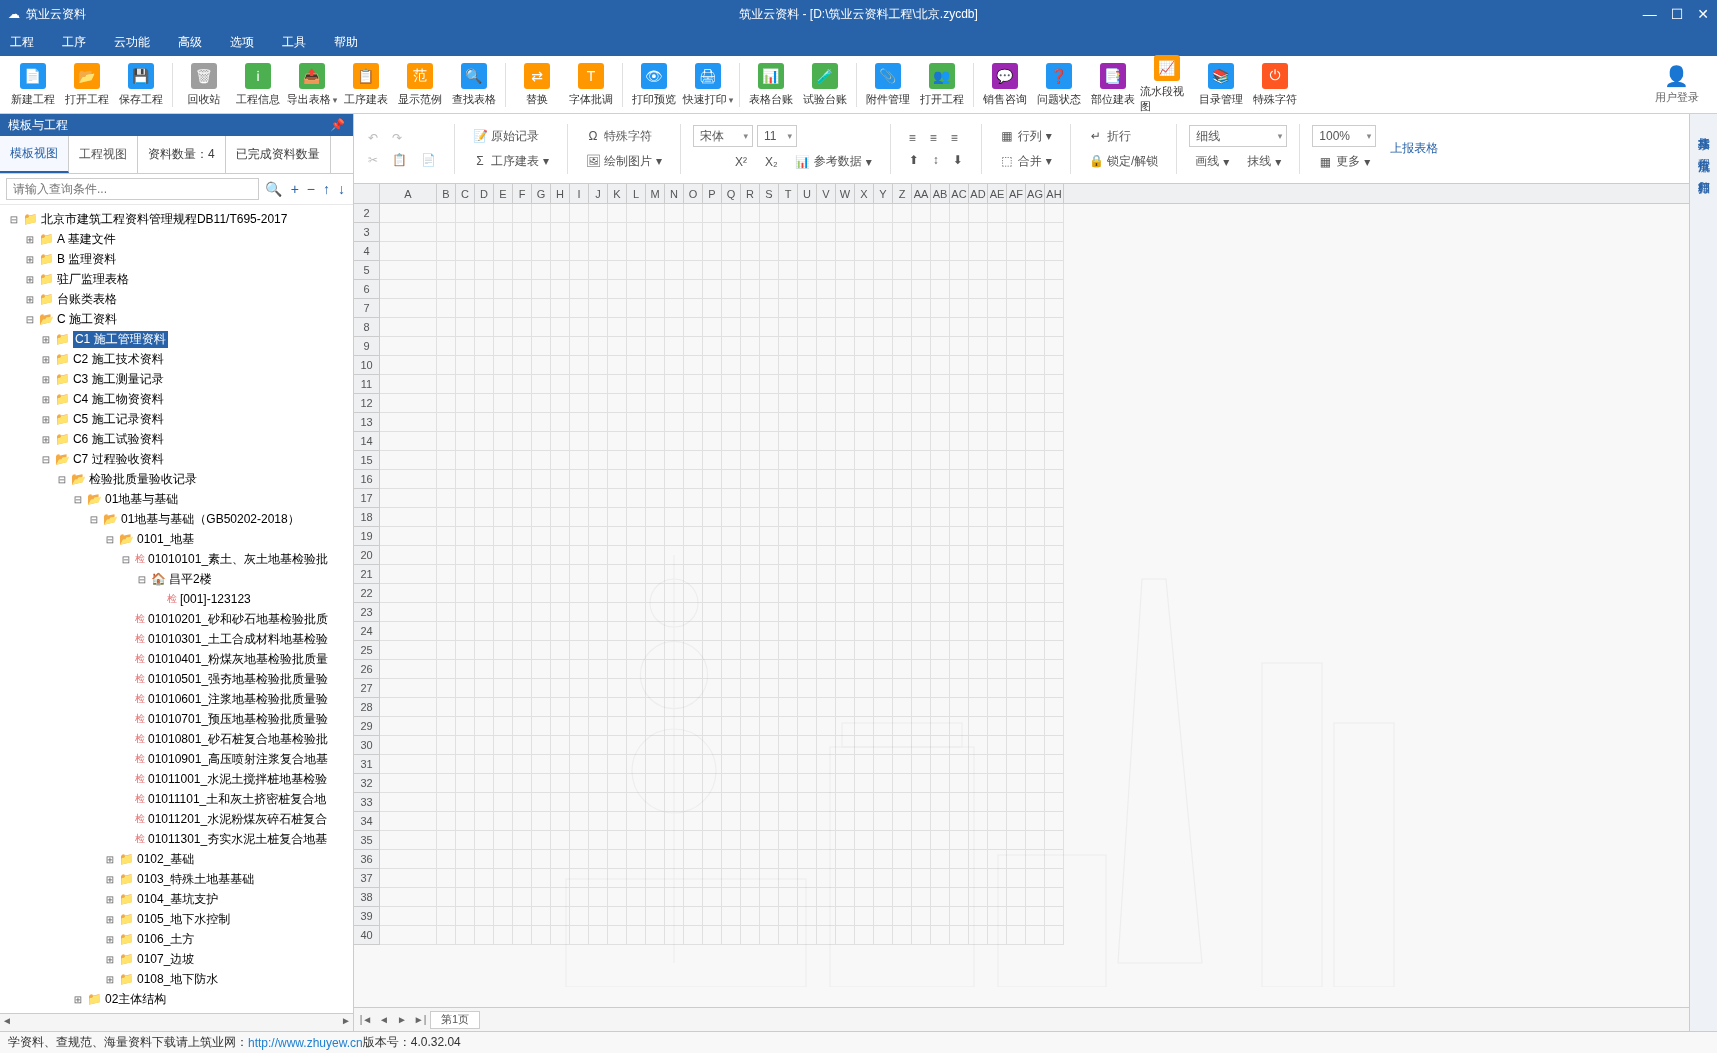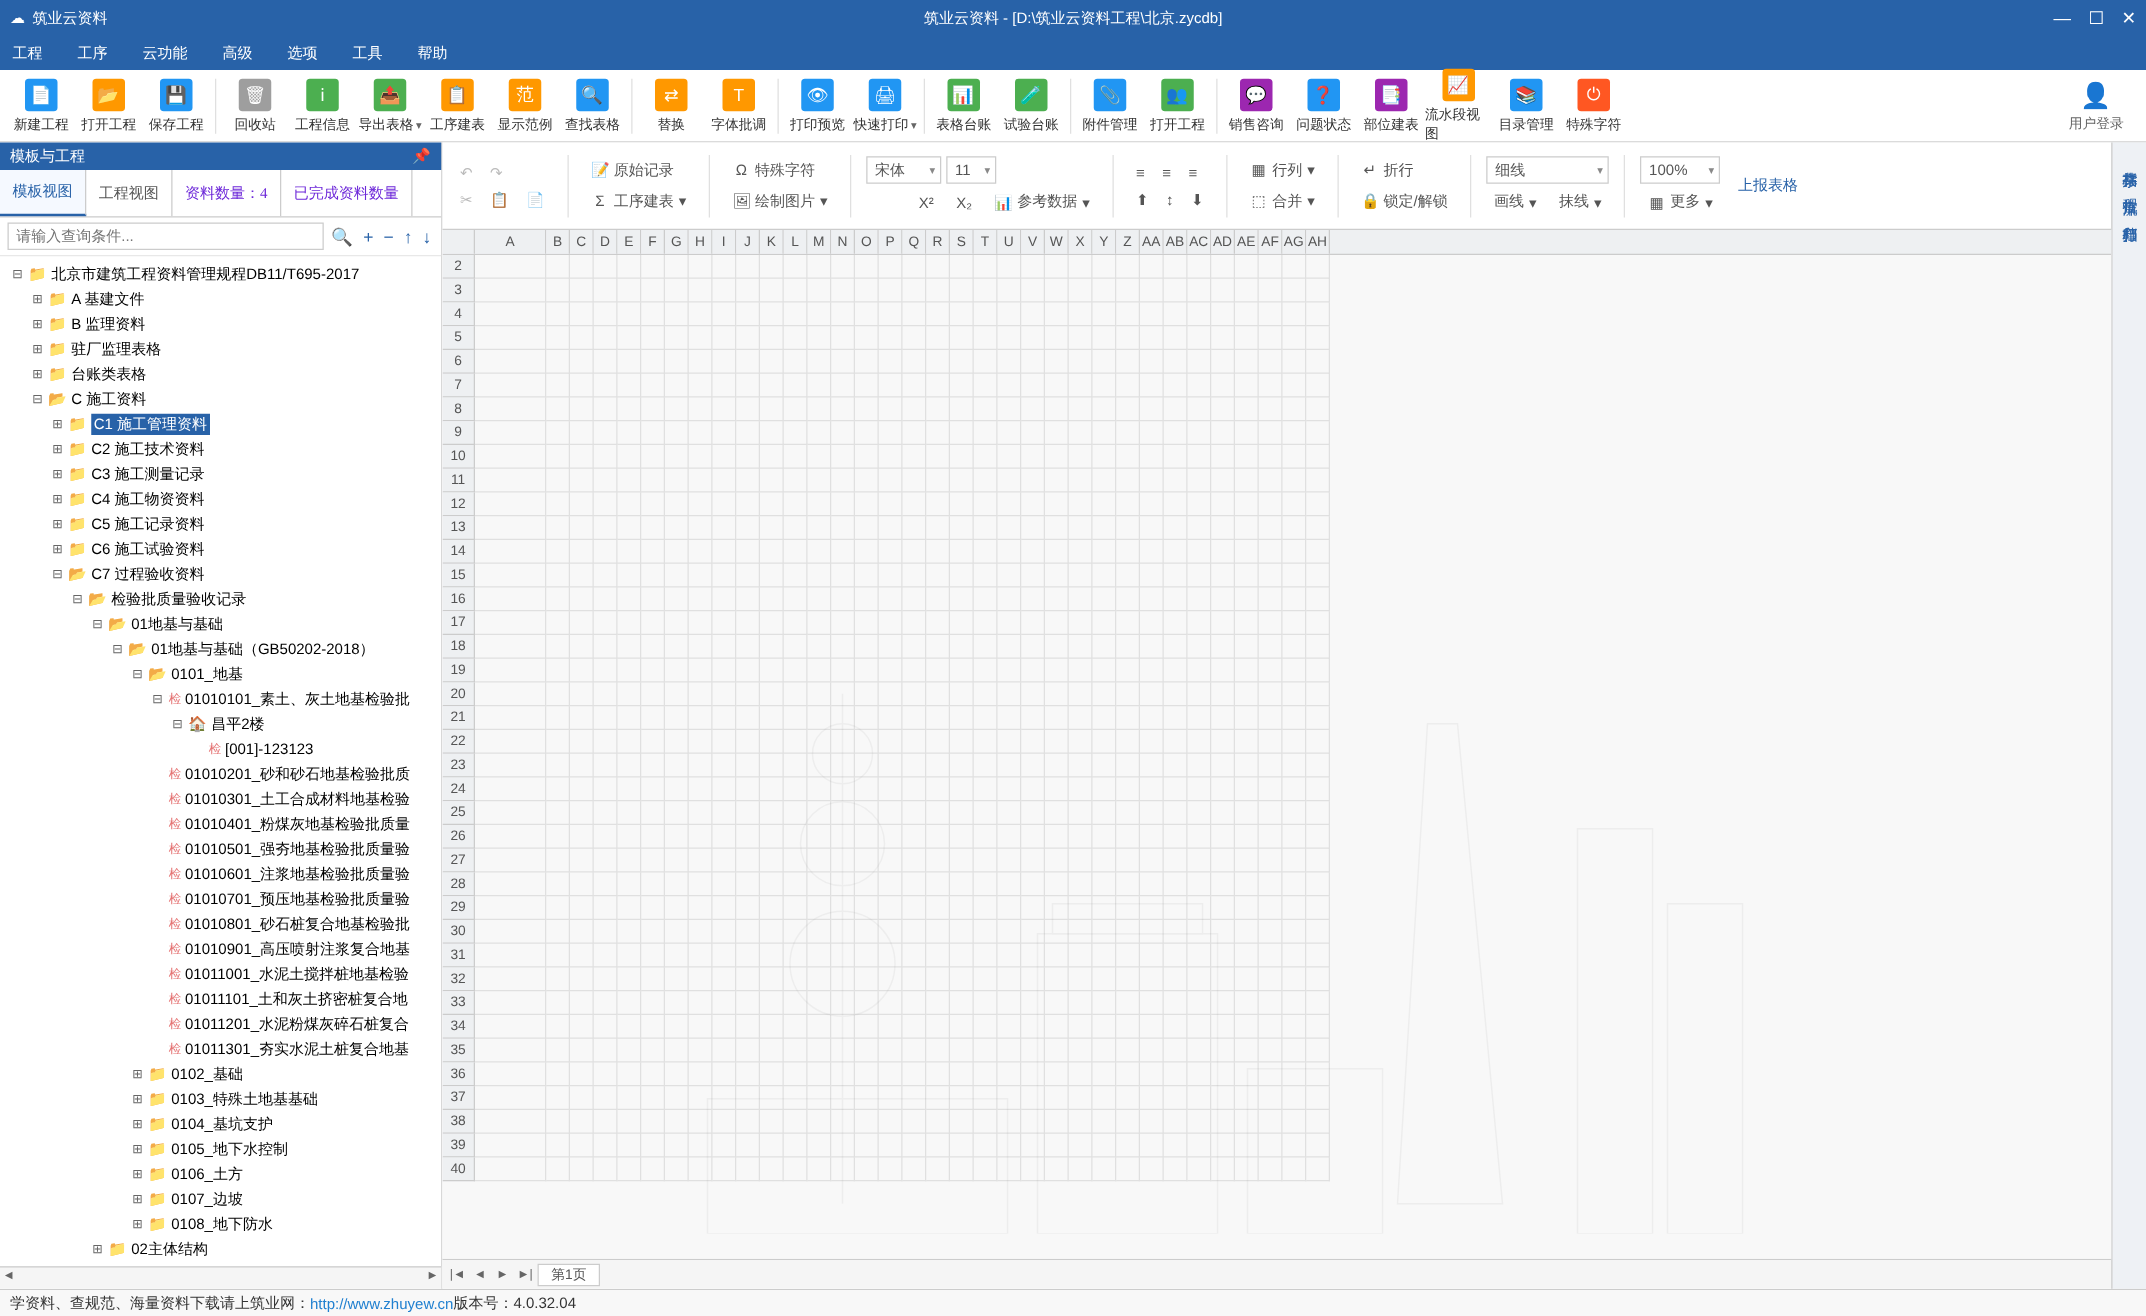--- a/index.html
+++ b/index.html
@@ -20,21 +20,21 @@
 .sep{width:1px;height:44px;background:#e0e0e0;margin:0 4px;}
 .user{margin-left:auto;display:flex;flex-direction:column;align-items:center;width:58px;padding-right:10px;}
 .user .ico{font-size:20px;color:#999;}
 .user .lbl{font-size:11px;color:#666;margin-top:2px;}
 .main{display:flex;height:calc(1053px - 28px - 28px - 58px - 22px);}
 .sidebar{width:354px;border-right:1px solid #ccc;display:flex;flex-direction:column;background:#fff;}
 .panelhdr{background:#2862a8;color:#fff;height:22px;display:flex;align-items:center;padding:0 8px;justify-content:space-between;}
 .paneltabs{display:flex;border-bottom:1px solid #ccc;height:38px;}
 .ptab{padding:0 10px;display:flex;align-items:center;border-right:1px solid #ccc;cursor:pointer;color:#555;}
 .ptab.active{color:#2862a8;background:#f5f9ff;border-bottom:2px solid #2862a8;}
-.ptab.green{color:#6d28d9;font-family:Liberation Serif, serif;}
+.ptab.green{color:#404040;}
 .searchrow{display:flex;align-items:center;padding:4px 6px;border-bottom:1px solid #e8e8e8;gap:4px;}
 .searchrow input{flex:1;border:1px solid #ccc;height:22px;padding:0 6px;color:#999;}
 .searchrow .sbtn{color:#2862a8;cursor:pointer;font-size:14px;padding:0 2px;}
 .tree{flex:1;overflow:auto;padding:4px 2px;}
 .tree-node{white-space:nowrap;display:flex;align-items:center;height:20px;cursor:pointer;}
 .tree-node .exp{width:12px;text-align:center;color:#666;font-size:10px;}
 .tree-node .fico{margin:0 3px;font-size:12px;}
 .tree-node .txt{font-size:12px;}
 .tree-node.sel .txt{background:#2862a8;color:#fff;padding:0 2px;}
 .fico.folder{color:#f9a825;}

